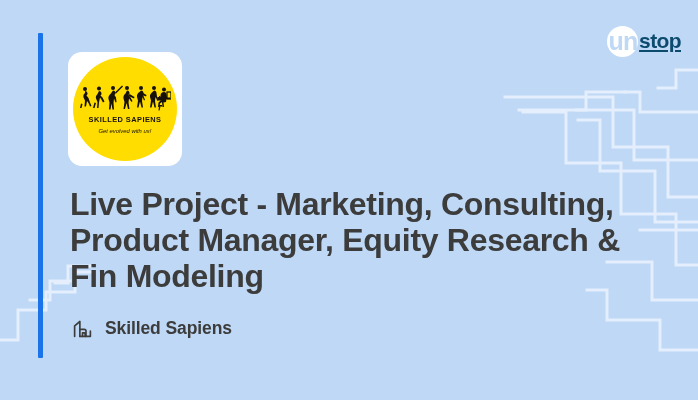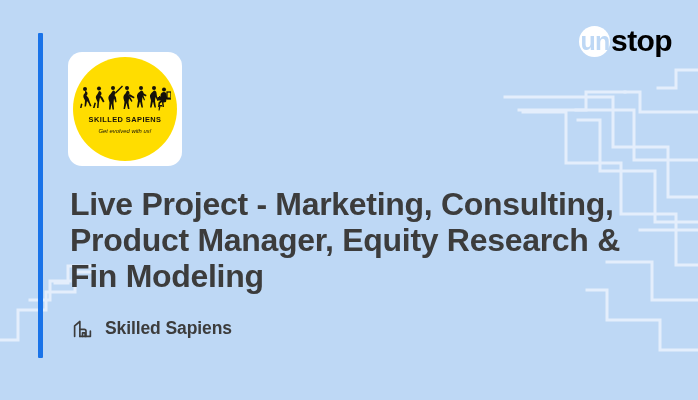--- a/index.html
+++ b/index.html
@@ -25,21 +25,21 @@
   #accent-bar {
     position:absolute;
     left:38px; top:33px;
     width:5px; height:325px;
     background:#1a73e8;
     border-radius:1px;
   }
   
   #unstop-logo {
     position:absolute;
-    right:26px; top:26px;
+    right:17px; top:26px;
     height:30px;
     display:flex; align-items:center;
   }
   #unstop-logo .ustxt {
     font-size:25px;
     font-weight:700;
     letter-spacing:-0.6px;
     line-height:30px;
     color:#ffffff;
     position:relative;
@@ -59,23 +59,24 @@
   }
   #unstop-logo .un-letters {
     position:relative;
     color:#bed8f5;
     font-size:25px; font-weight:700;
     letter-spacing:-0.6px;
     z-index:2;
     margin-left:-1px;
   }
   #unstop-logo .stop-letters {
-    color:#000000;
-    font-size:30px; font-weight:700;
+    color:#0c4a6e;
+    font-size:21px; font-weight:700;
     letter-spacing:-0.6px;
+    text-decoration:underline;
   }
   
   #org-logo-card {
     position:absolute;
     left:68px; top:52px;
     width:114px; height:114px;
     background:#ffffff;
     border-radius:14px;
     display:flex; align-items:center; justify-content:center;
     overflow:hidden;

